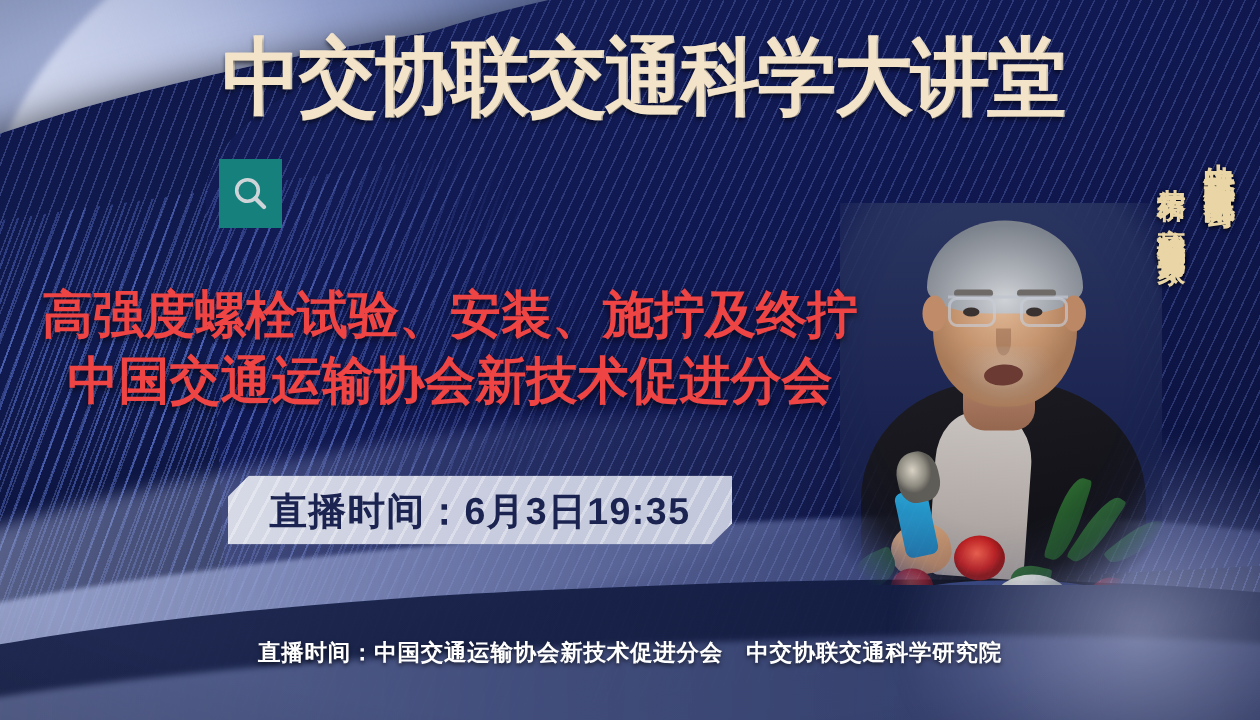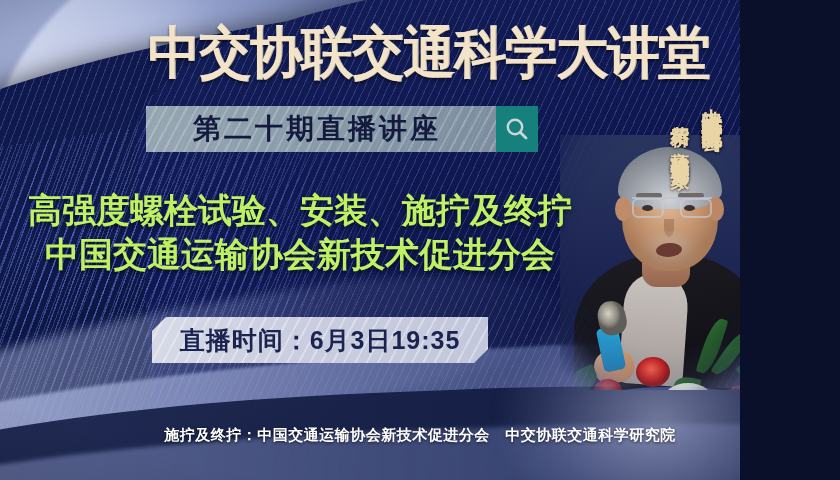--- a/index.html
+++ b/index.html
@@ -1,19 +1,19 @@
 <!DOCTYPE html>
 <html><head>
 <meta charset="utf-8">
 <style>
   html,body{margin:0;padding:0;background:#0a0f2a;}
   *{box-sizing:border-box;}
   #poster{
     position:relative;
-    width:740px;height:480px;
+    width:840px;height:480px;
     overflow:hidden;
     font-family:"Liberation Sans","DejaVu Sans",sans-serif;
     background:#0b1030;
   }
 
   
   .bg-base{
     position:absolute;inset:0;
     background:
       radial-gradient(130% 90% at 18% 12%, #7d88b8 0%, #50608f 18%, #2b3566 38%, #161d46 60%, #0c1232 80%),
@@ -236,21 +236,21 @@
     background:#15807c;
     display:flex;align-items:center;justify-content:center;
   }
   .sb-btn svg{display:block;}
 
   .subject{
     position:absolute;left:0;top:188px;width:600px;
     text-align:center;
     font-size:34px;line-height:44px;
     font-weight:700;
-    color:#bef264;
+    color:#ef4444;
     letter-spacing:0px;
     text-shadow:0 2px 4px rgba(0,0,0,.6);
   }
   .subject .ln2{display:block;}
 
   .timepill{
     position:absolute;left:152px;top:317px;width:336px;height:46px;
     background:linear-gradient(100deg,#d7dae6 0%,#c9cddf 45%,#c2c7db 100%);
     clip-path:polygon(14px 0, 100% 0, 100% calc(100% - 14px), calc(100% - 14px) 100%, 0 100%, 0 14px);
     display:flex;align-items:center;justify-content:center;
@@ -343,23 +343,20 @@
       <div class="fl" style="left:108px;top:52px;width:52px;height:38px;background:radial-gradient(46% 46% at 44% 40%,#ffffff,#f1f2ec 55%,#d4d9cb 100%);"></div>
 
     </div>
   </div>
 
   <div class="vig"></div>
 
   <div class="main-title">中交协联交通科学大讲堂</div>
 
   <div class="searchbar">
-    <div class="sb-field">
-      <span class="sb-text">第二十期直播讲座</span>
-    </div>
     <div class="sb-btn">
       <svg width="26" height="26" viewBox="0 0 26 26">
         <circle cx="11" cy="11" r="7.2" fill="none" stroke="#cfd4d8" stroke-width="2.4"></circle>
         <line x1="16.2" y1="16.2" x2="22" y2="22" stroke="#cfd4d8" stroke-width="2.8" stroke-linecap="round"></line>
       </svg>
     </div>
   </div>
 
   <div class="subject">
     <span>高强度螺栓试验、安装、施拧及终拧</span>
@@ -367,15 +364,15 @@
   </div>
 
   <div class="timepill">
     <span>直播时间：6月3日19:35</span>
   </div>
 
   <div class="vcol vcol-org">中铁大桥科学研究院有限公司</div>
 
   <div class="vcol vcol-name">黄绍桥　高栓试验研究首席专家</div>
 
-  <div class="footer">施拧及终拧：中国交通运输协会新技术促进分会　中交协联交通科学研究院</div>
+  <div class="footer">直播时间：中国交通运输协会新技术促进分会　中交协联交通科学研究院</div>
 
 </div>
 
 </body></html>

